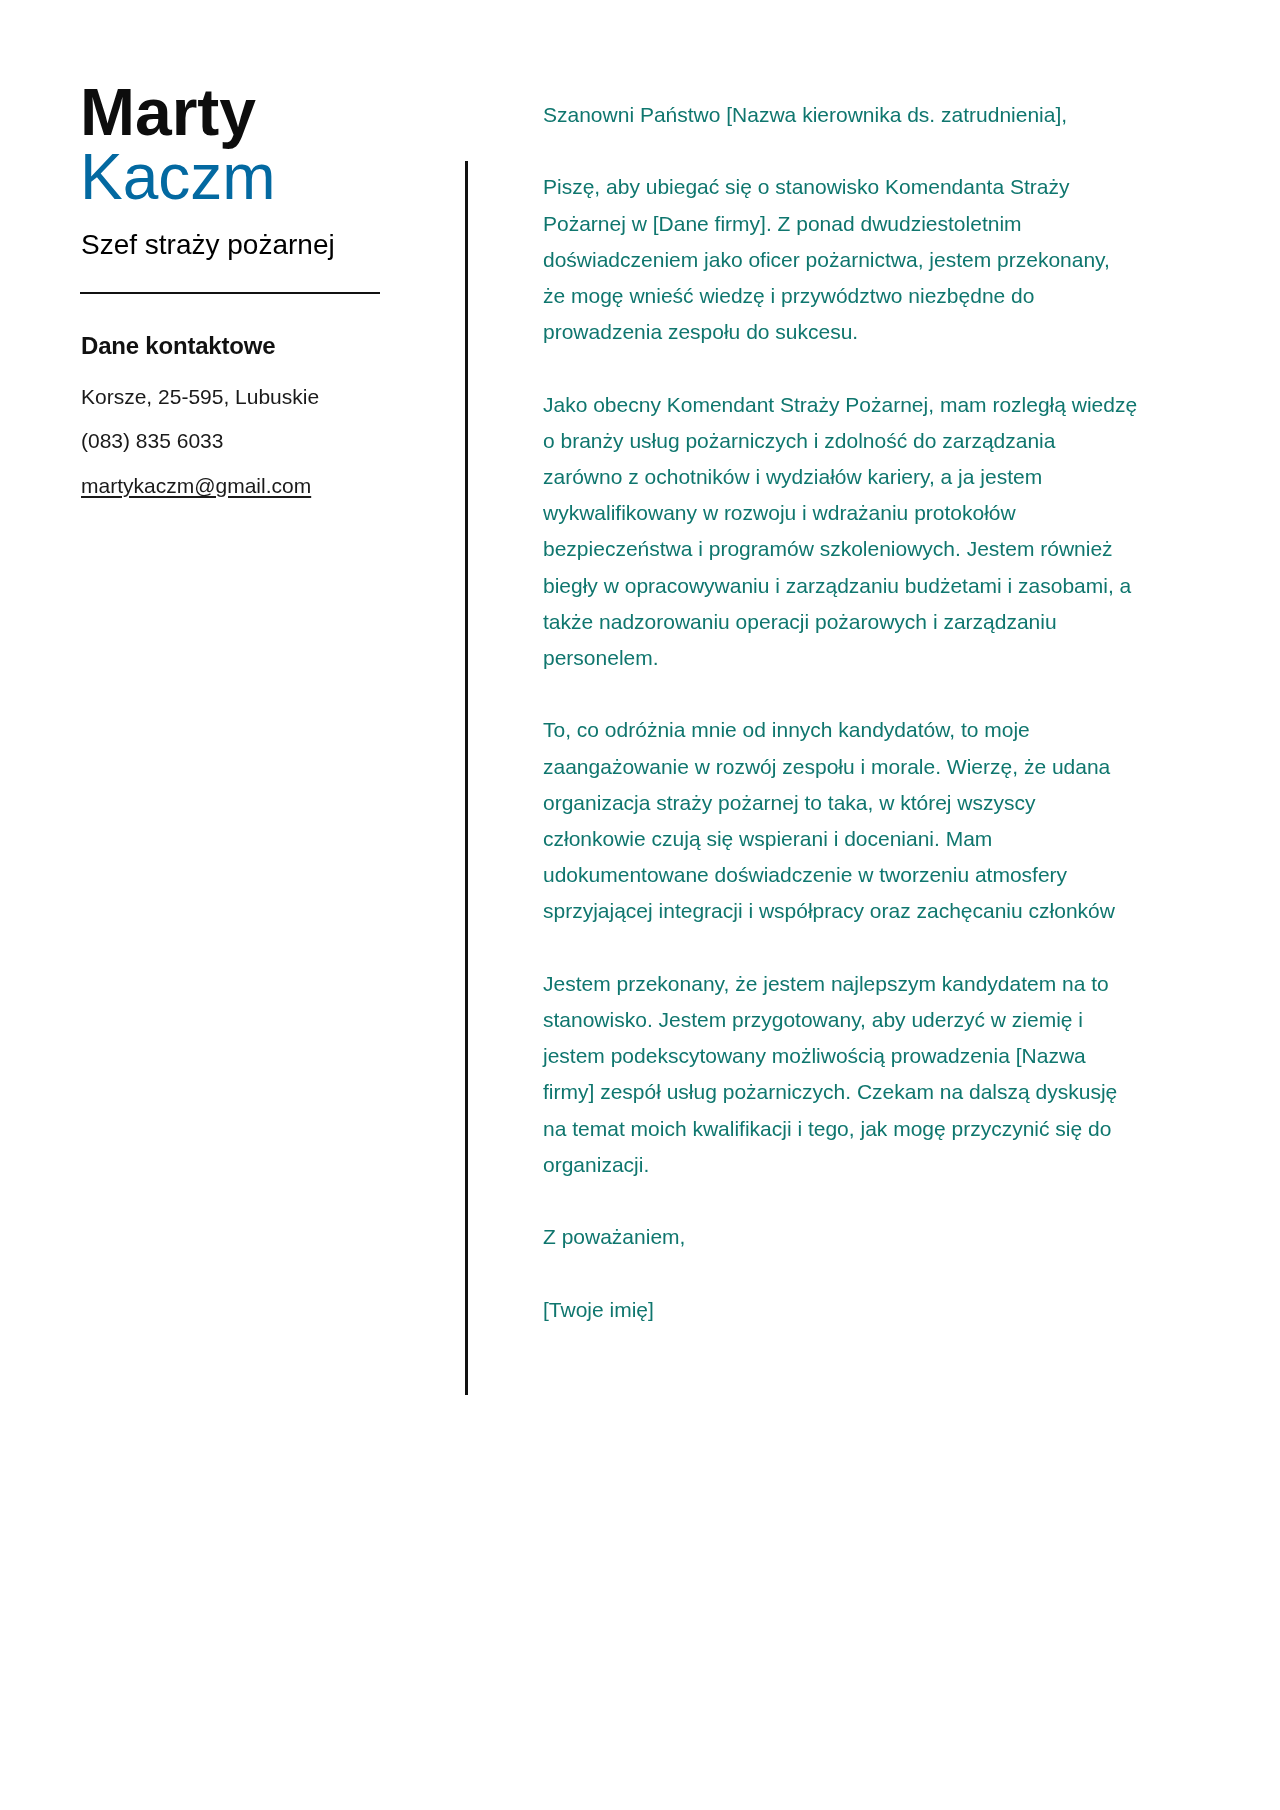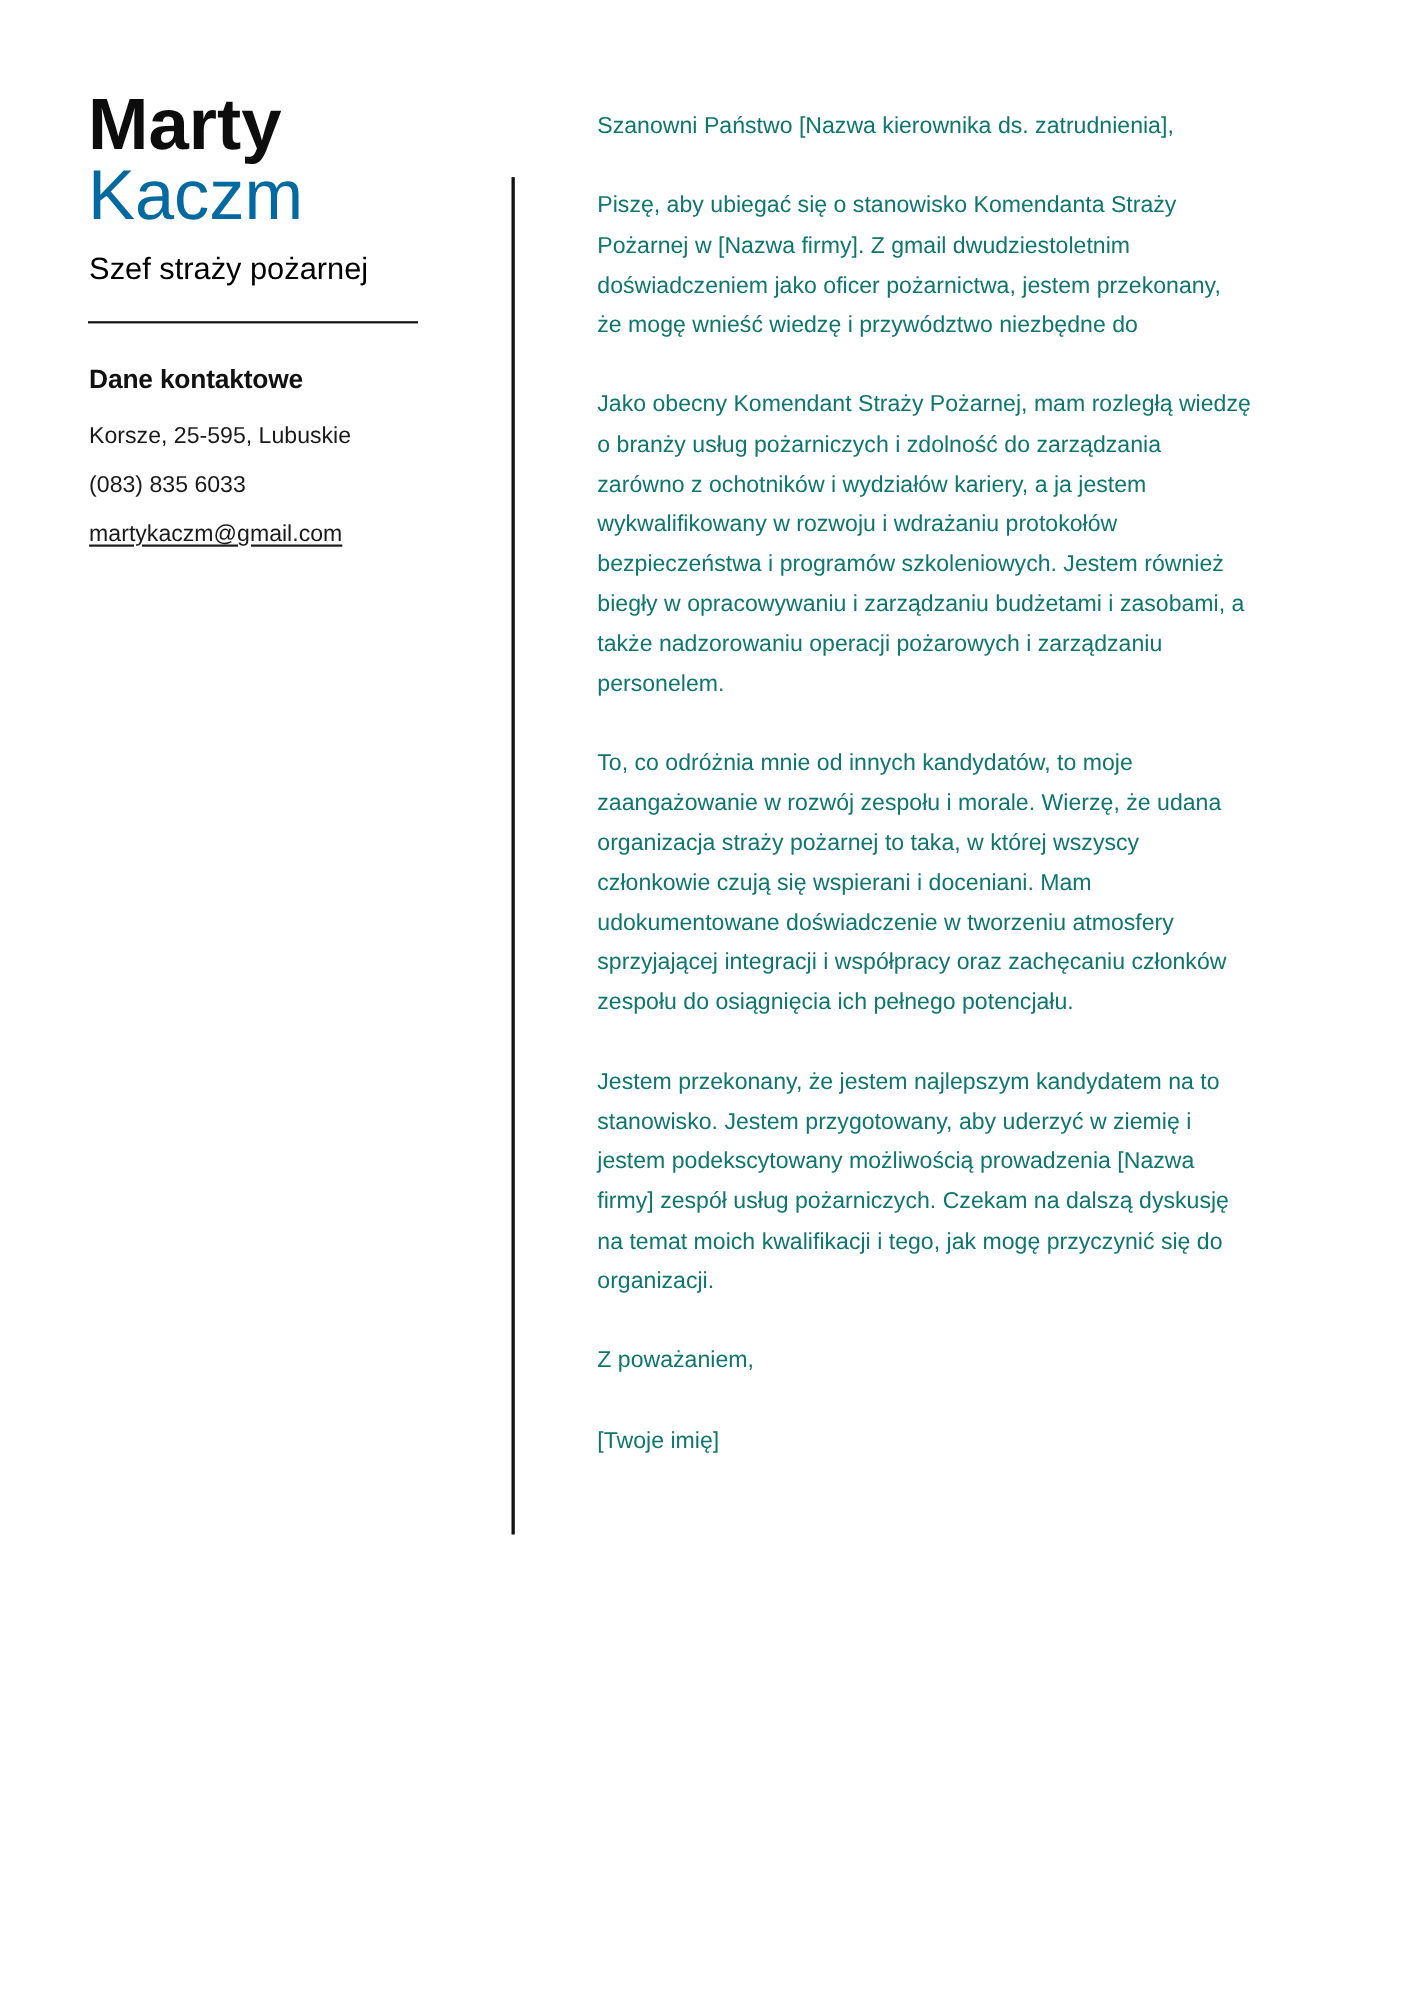--- a/index.html
+++ b/index.html
@@ -142,44 +142,44 @@
 
   <div class="divider"></div>
 
   <div class="letter">
     <div class="para">
       <span class="line">Szanowni Państwo [Nazwa kierownika ds. zatrudnienia],</span>
     </div>
 
     <div class="para">
       <span class="line">Piszę, aby ubiegać się o stanowisko Komendanta Straży</span>
-      <span class="line">Pożarnej w [Nazwa firmy]. Z gmail dwudziestoletnim</span>
+      <span class="line">Pożarnej w [Dane firmy]. Z ponad dwudziestoletnim</span>
       <span class="line">doświadczeniem jako oficer pożarnictwa, jestem przekonany,</span>
       <span class="line">że mogę wnieść wiedzę i przywództwo niezbędne do</span>
+      <span class="line">prowadzenia zespołu do sukcesu.</span>
     </div>
 
     <div class="para">
       <span class="line">Jako obecny Komendant Straży Pożarnej, mam rozległą wiedzę</span>
       <span class="line">o branży usług pożarniczych i zdolność do zarządzania</span>
       <span class="line">zarówno z ochotników i wydziałów kariery, a ja jestem</span>
       <span class="line">wykwalifikowany w rozwoju i wdrażaniu protokołów</span>
       <span class="line">bezpieczeństwa i programów szkoleniowych. Jestem również</span>
       <span class="line">biegły w opracowywaniu i zarządzaniu budżetami i zasobami, a</span>
       <span class="line">także nadzorowaniu operacji pożarowych i zarządzaniu</span>
       <span class="line">personelem.</span>
     </div>
 
     <div class="para">
       <span class="line">To, co odróżnia mnie od innych kandydatów, to moje</span>
       <span class="line">zaangażowanie w rozwój zespołu i morale. Wierzę, że udana</span>
       <span class="line">organizacja straży pożarnej to taka, w której wszyscy</span>
       <span class="line">członkowie czują się wspierani i doceniani. Mam</span>
       <span class="line">udokumentowane doświadczenie w tworzeniu atmosfery</span>
       <span class="line">sprzyjającej integracji i współpracy oraz zachęcaniu członków</span>
-      <span class="line">zespołu do osiągnięcia ich pełnego potencjału.</span>
     </div>
 
     <div class="para">
       <span class="line">Jestem przekonany, że jestem najlepszym kandydatem na to</span>
       <span class="line">stanowisko. Jestem przygotowany, aby uderzyć w ziemię i</span>
       <span class="line">jestem podekscytowany możliwością prowadzenia [Nazwa</span>
       <span class="line">firmy] zespół usług pożarniczych. Czekam na dalszą dyskusję</span>
       <span class="line">na temat moich kwalifikacji i tego, jak mogę przyczynić się do</span>
       <span class="line">organizacji.</span>
     </div>

